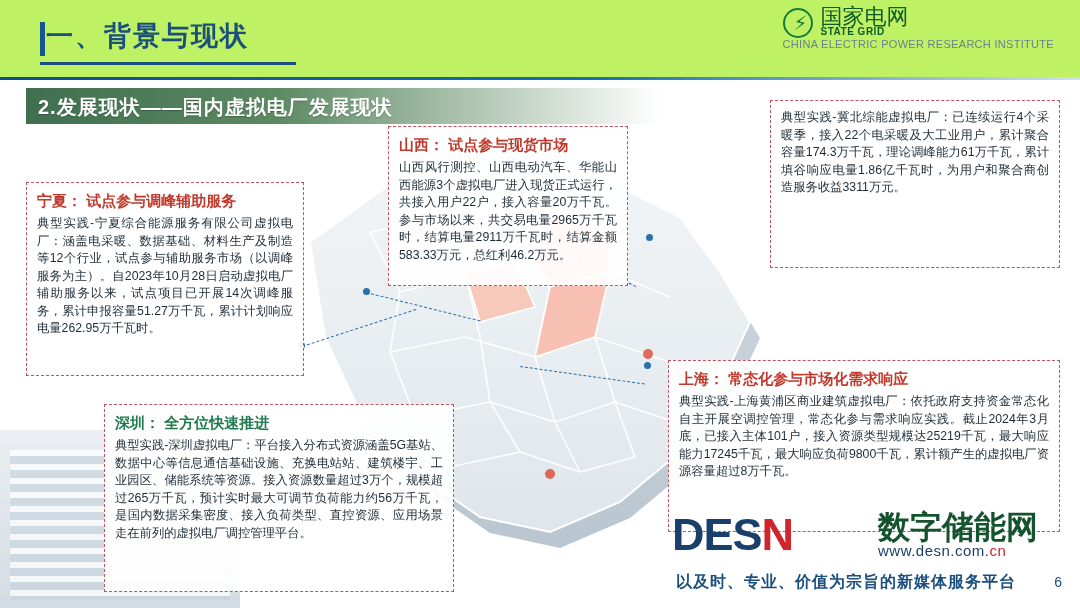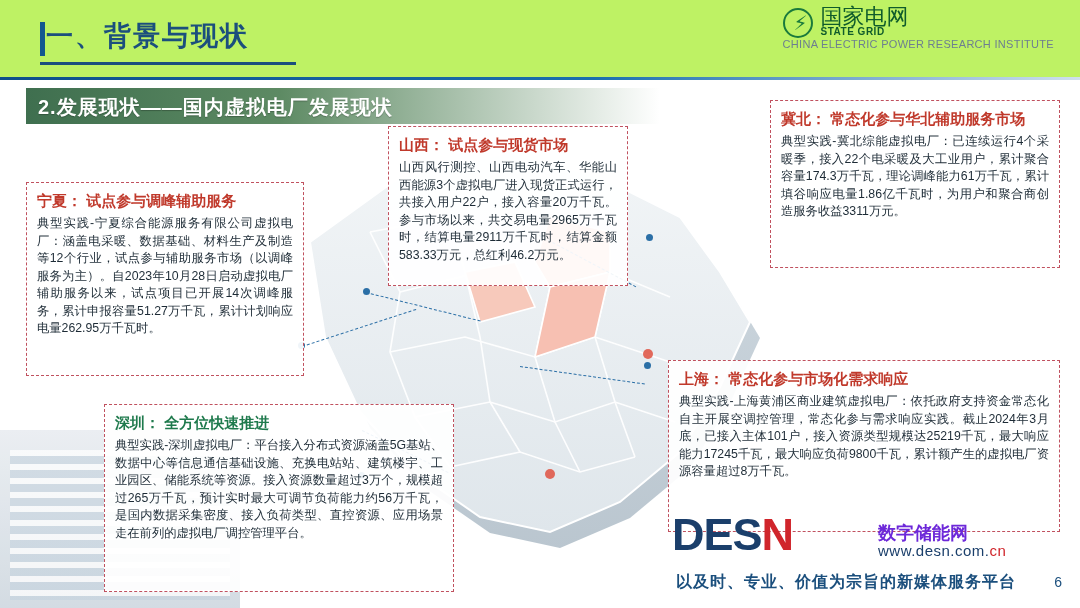--- a/index.html
+++ b/index.html
@@ -86,21 +86,21 @@
   }
   
   .wm{position:absolute;left:672px;top:512px;width:390px;height:62px;text-align:right;}
   .wm-desn{
     position:absolute;left:0;top:0;font-size:45px;font-weight:bold;
     color:#1b3f6b;letter-spacing:-1px;line-height:45px;
   }
   .wm-d{color:#1b3f6b;}
   .wm-red{color:#d0252b;}
   .wm-cn{
-    position:absolute;left:206px;top:8px;font-size:18px;font-weight:bold;color:#6d28d9;
+    position:absolute;left:206px;top:2px;font-size:32px;font-weight:bold;color:#14532d;
     line-height:26px;white-space:nowrap;
   }
   .wm-url{
     position:absolute;left:206px;top:30px;font-size:15px;color:#1b3f6b;letter-spacing:.5px;
   }
   .wm-url .u-red{color:#d0252b;}
   
   .map-svg{position:absolute;left:250px;top:-8px;}
 </style>
 </head>
@@ -186,21 +186,20 @@
   <div class="c-title">宁夏：  试点参与调峰辅助服务</div>
   <div class="c-body">典型实践-宁夏综合能源服务有限公司虚拟电厂：涵盖电采暖、数据基础、材料生产及制造等12个行业，试点参与辅助服务市场（以调峰服务为主）。自2023年10月28日启动虚拟电厂辅助服务以来，试点项目已开展14次调峰服务，累计申报容量51.27万千瓦，累计计划响应电量262.95万千瓦时。</div>
 </div>
 
 <div class="callout" style="left:388px;top:126px;width:240px;height:160px;">
   <div class="c-title">山西：  试点参与现货市场</div>
   <div class="c-body">山西风行测控、山西电动汽车、华能山西能源3个虚拟电厂进入现货正式运行，共接入用户22户，接入容量20万千瓦。参与市场以来，共交易电量2965万千瓦时，结算电量2911万千瓦时，结算金额583.33万元，总红利46.2万元。</div>
 </div>
 
 <div class="callout" style="left:770px;top:100px;width:290px;height:168px;">
-  <div class="c-title">冀北：  常态化参与华北辅助服务市场</div>
   <div class="c-body">典型实践-冀北综能虚拟电厂：已连续运行4个采暖季，接入22个电采暖及大工业用户，累计聚合容量174.3万千瓦，理论调峰能力61万千瓦，累计填谷响应电量1.86亿千瓦时，为用户和聚合商创造服务收益3311万元。</div>
 </div>
 
 <div class="callout" style="left:668px;top:360px;width:392px;height:172px;">
   <div class="c-title">上海：  常态化参与市场化需求响应</div>
   <div class="c-body">典型实践-上海黄浦区商业建筑虚拟电厂：依托政府支持资金常态化自主开展空调控管理，常态化参与需求响应实践。截止2024年3月底，已接入主体101户，接入资源类型规模达25219千瓦，最大响应能力17245千瓦，最大响应负荷9800千瓦，累计额产生的虚拟电厂资源容量超过8万千瓦。</div>
 </div>
 
 <div class="callout" style="left:104px;top:404px;width:350px;height:188px;">
   <div class="c-title green">深圳：  全方位快速推进</div>

